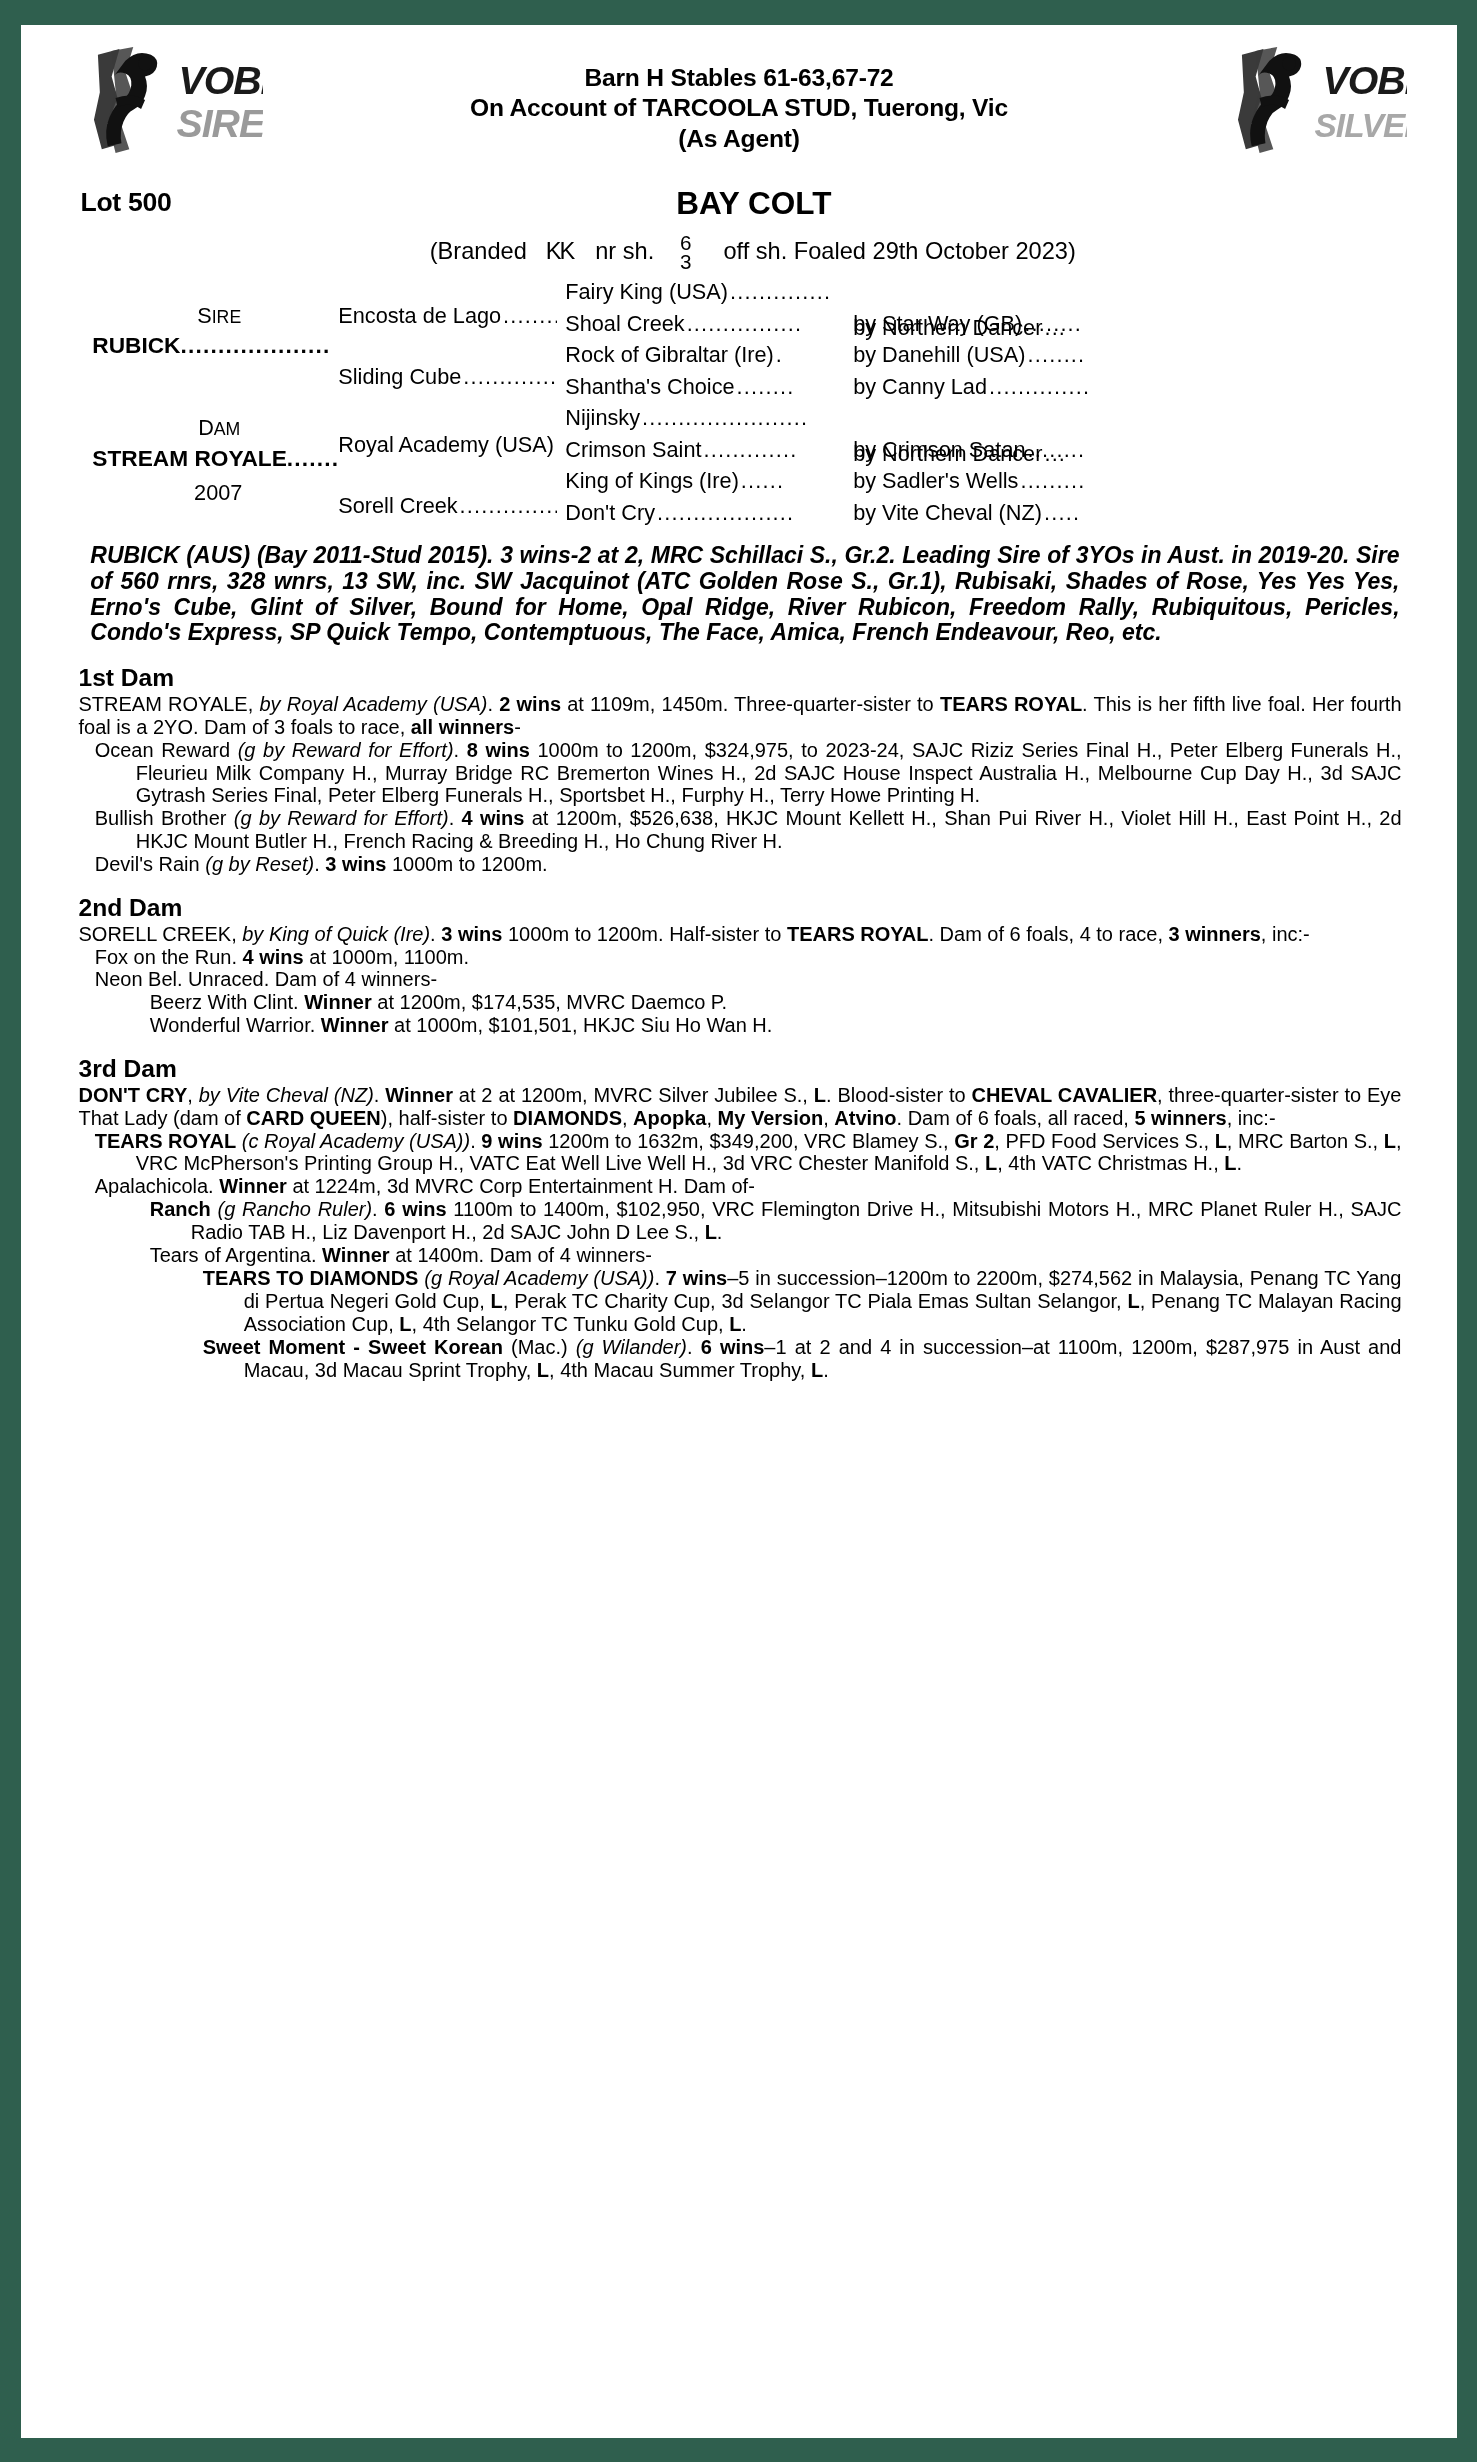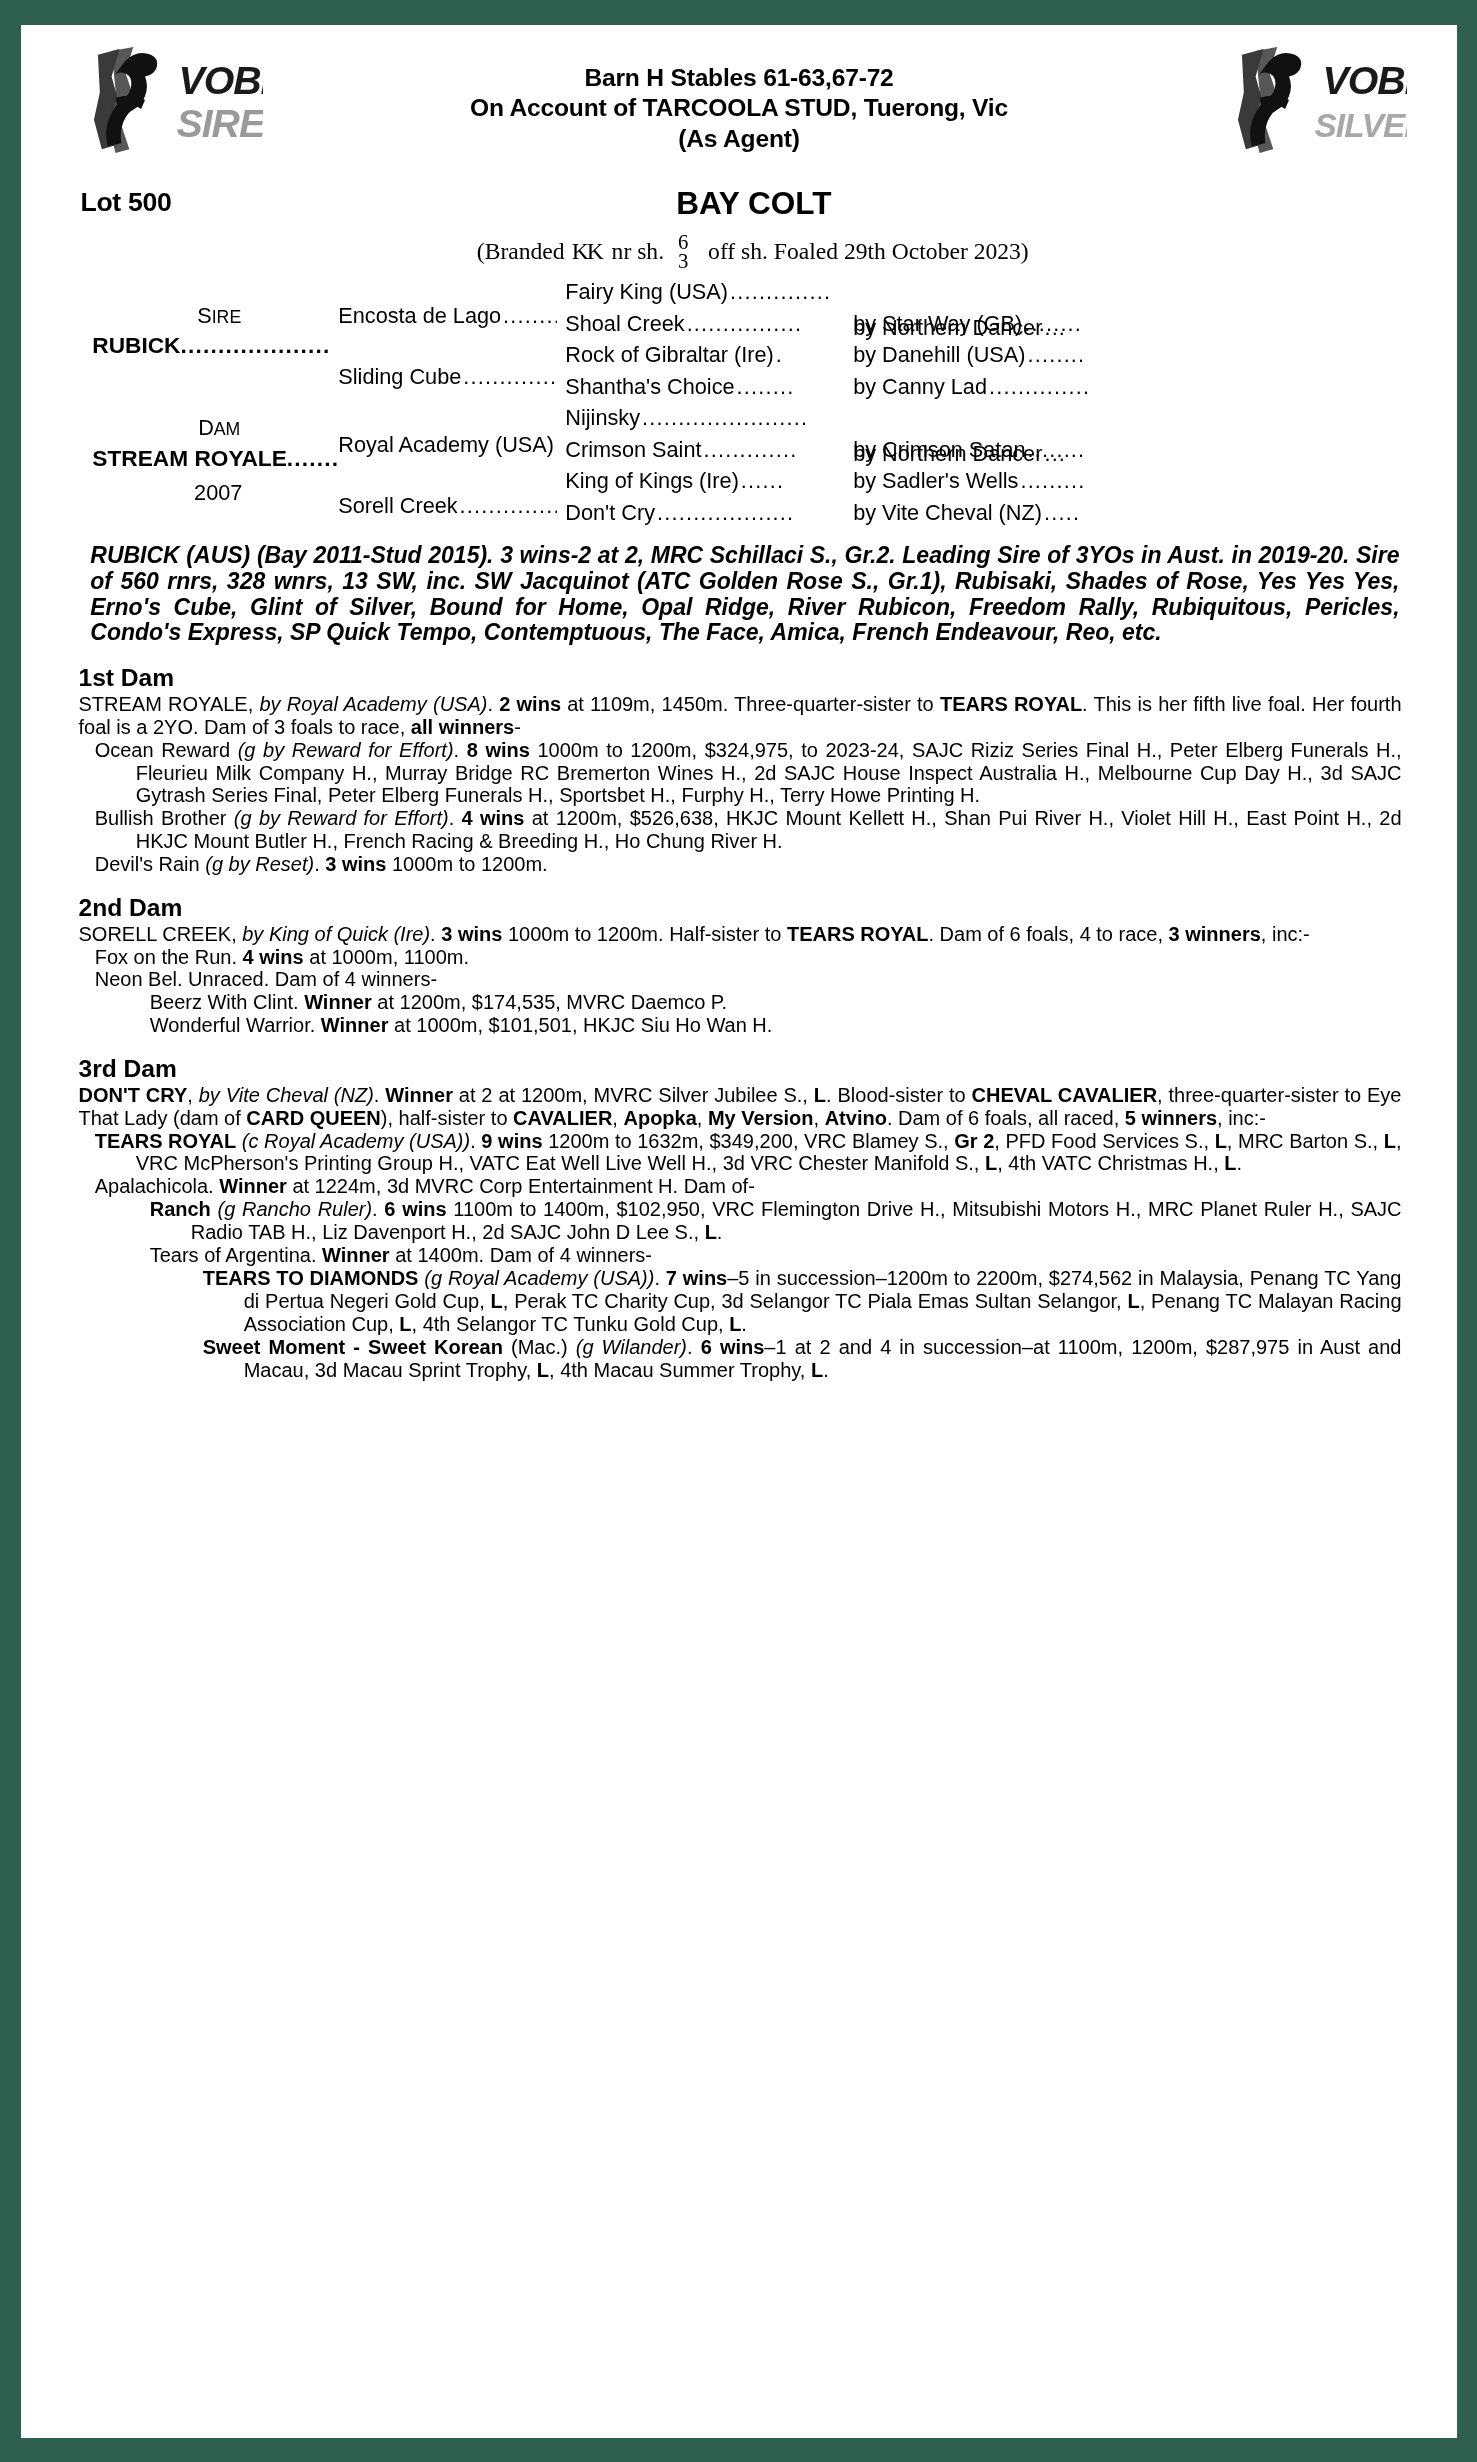--- a/index.html
+++ b/index.html
@@ -55,21 +55,21 @@
     font-weight: bold; font-size: 26.6px; letter-spacing: -0.3px;
   }
   .colt {
     text-align: center; font-weight: bold; font-size: 31.5px;
     letter-spacing: 0px; padding-left: 29.6px;
   }
   .branded {
     text-align: center; font-size: 23.6px; margin-top: 2px;
     padding-left: 27.6px; position: relative; height: 39px;
   }
-  .branded-inner { display: inline-flex; align-items: center; gap: 4px; font-family: Liberation Serif, serif; }
+  .branded-inner { display: inline-flex; align-items: center; gap: 16px; }
   .brandmark { font-size: 23.6px; letter-spacing: -2px; padding: 0 5.9px 0 3px; }
   .frac {
     display: inline-flex; flex-direction: column; align-items: center;
     font-size: 20.7px; line-height: 0.92; margin: 0 15.8px 0 9.9px;
     position: relative; top: 1px;
   }
 
   
   .ped {
     margin-top: 9.9px;
@@ -337,21 +337,21 @@
       <p class="p i1">Ocean Reward <i>(g by Reward for Effort)</i>. <b>8 wins</b> 1000m to 1200m, $324,975, to 2023-24, SAJC Riziz Series Final H., Peter Elberg Funerals H., Fleurieu Milk Company H., Murray Bridge RC Bremerton Wines H., 2d SAJC House Inspect Australia H., Melbourne Cup Day H., 3d SAJC Gytrash Series Final, Peter Elberg Funerals H., Sportsbet H., Furphy H., Terry Howe Printing H.</p>
       <p class="p i1">Bullish Brother <i>(g by Reward for Effort)</i>. <b>4 wins</b> at 1200m, $526,638, HKJC Mount Kellett H., Shan Pui River H., Violet Hill H., East Point H., 2d HKJC Mount Butler H., French Racing &amp; Breeding H., Ho Chung River H.</p>
       <p class="p i1">Devil's Rain <i>(g by Reset)</i>. <b>3 wins</b> 1000m to 1200m.</p>
       <div class="dam-head">2nd Dam</div>
       <p class="p i0">SORELL CREEK, <i>by King of Quick (Ire)</i>. <b>3 wins</b> 1000m to 1200m. Half-sister to <b>TEARS ROYAL</b>. Dam of 6 foals, 4 to race, <b>3 winners</b>, inc:-</p>
       <p class="p i1">Fox on the Run. <b>4 wins</b> at 1000m, 1100m.</p>
       <p class="p i1">Neon Bel. Unraced. Dam of 4 winners-</p>
       <p class="p i2">Beerz With Clint. <b>Winner</b> at 1200m, $174,535, MVRC Daemco P.</p>
       <p class="p i2">Wonderful Warrior. <b>Winner</b> at 1000m, $101,501, HKJC Siu Ho Wan H.</p>
       <div class="dam-head">3rd Dam</div>
-      <p class="p i0"><b>DON'T CRY</b>, <i>by Vite Cheval (NZ)</i>. <b>Winner</b> at 2 at 1200m, MVRC Silver Jubilee S., <b>L</b>. Blood-sister to <b>CHEVAL CAVALIER</b>, three-quarter-sister to Eye That Lady (dam of <b>CARD QUEEN</b>), half-sister to <b>CAVALIER</b>, <b>Apopka</b>, <b>My Version</b>, <b>Atvino</b>. Dam of 6 foals, all raced, <b>5 winners</b>, inc:-</p>
+      <p class="p i0"><b>DON'T CRY</b>, <i>by Vite Cheval (NZ)</i>. <b>Winner</b> at 2 at 1200m, MVRC Silver Jubilee S., <b>L</b>. Blood-sister to <b>CHEVAL CAVALIER</b>, three-quarter-sister to Eye That Lady (dam of <b>CARD QUEEN</b>), half-sister to <b>DIAMONDS</b>, <b>Apopka</b>, <b>My Version</b>, <b>Atvino</b>. Dam of 6 foals, all raced, <b>5 winners</b>, inc:-</p>
       <p class="p i1"><b>TEARS ROYAL</b> <i>(c Royal Academy (USA))</i>. <b>9 wins</b> 1200m to 1632m, $349,200, VRC Blamey S., <b>Gr 2</b>, PFD Food Services S., <b>L</b>, MRC Barton S., <b>L</b>, VRC McPherson's Printing Group H., VATC Eat Well Live Well H., 3d VRC Chester Manifold S., <b>L</b>, 4th VATC Christmas H., <b>L</b>.</p>
       <p class="p i1">Apalachicola. <b>Winner</b> at 1224m, 3d MVRC Corp Entertainment H. Dam of-</p>
       <p class="p i2"><b>Ranch</b> <i>(g Rancho Ruler)</i>. <b>6 wins</b> 1100m to 1400m, $102,950, VRC Flemington Drive H., Mitsubishi Motors H., MRC Planet Ruler H., SAJC Radio TAB H., Liz Davenport H., 2d SAJC John D Lee S., <b>L</b>.</p>
       <p class="p i2">Tears of Argentina. <b>Winner</b> at 1400m. Dam of 4 winners-</p>
       <p class="p i3"><b>TEARS TO DIAMONDS</b> <i>(g Royal Academy (USA))</i>. <b>7 wins</b>–5 in succession–1200m to 2200m, $274,562 in Malaysia, Penang TC Yang di Pertua Negeri Gold Cup, <b>L</b>, Perak TC Charity Cup, 3d Selangor TC Piala Emas Sultan Selangor, <b>L</b>, Penang TC Malayan Racing Association Cup, <b>L</b>, 4th Selangor TC Tunku Gold Cup, <b>L</b>.</p>
       <p class="p i3"><b>Sweet Moment - Sweet Korean</b> (Mac.) <i>(g Wilander)</i>. <b>6 wins</b>–1 at 2 and 4 in succession–at 1100m, 1200m, $287,975 in Aust and Macau, 3d Macau Sprint Trophy, <b>L</b>, 4th Macau Summer Trophy, <b>L</b>.</p>
     </div>
 
 </div>
 

